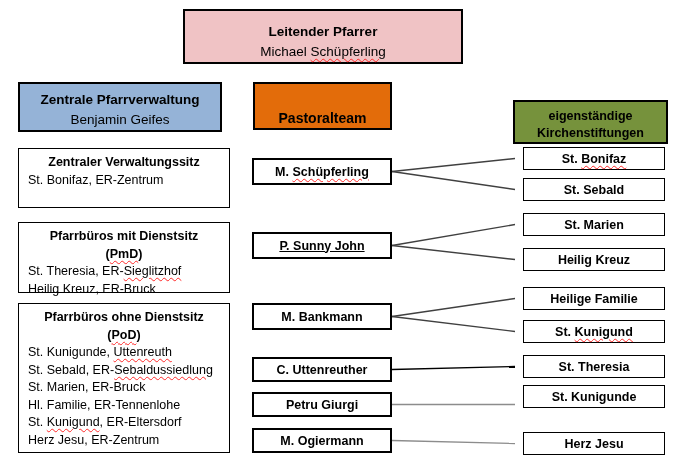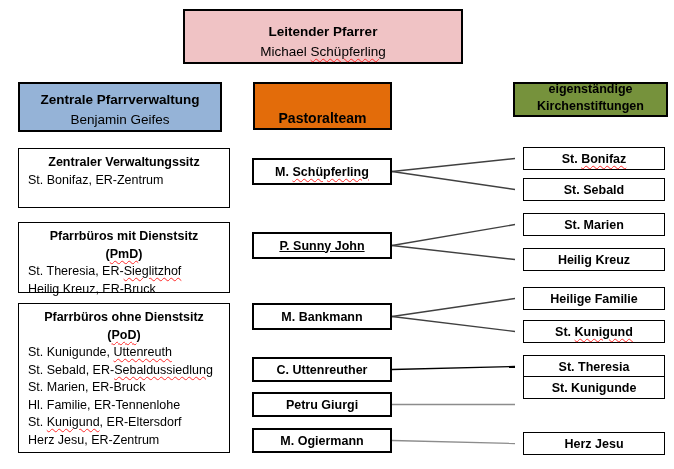--- a/index.html
+++ b/index.html
@@ -56,21 +56,21 @@
 
   <div class="box hdr" id="admin-box" style="left: 18px; top: 82px; width: 204px; height: 50px; background: rgb(149, 179, 215);">
     <div>Zentrale Pfarrverwaltung</div>
     <div class="sub">Benjamin Geifes</div>
   </div>
 
   <div class="box hdr orange" id="pastoral-header" style="left: 253px; top: 82px; width: 139px; height: 48px; background: rgb(227, 108, 10);">
     <div>Pastoralteam</div>
   </div>
 
-  <div class="box hdr green" id="foundation-header" style="left: 513px; top: 82px; width: 155px; height: 35px; background: rgb(118, 146, 60);">
+  <div class="box hdr green" id="foundation-header" style="left: 513px; top: 100px; width: 155px; height: 44px; background: rgb(118, 146, 60);">
     <div>eigenständige Kirchenstiftungen</div>
   </div>
 
   <div id="sections-col">
       <div class="box section" style="left: 18px; top: 148px; width: 212px; height: 60px;">
         <div class="sec-title">Zentraler Verwaltungssitz</div>
         <div class="sec-line">St. Bonifaz, ER-Zentrum</div>
       </div>
       <div class="box section" style="left: 18px; top: 222px; width: 212px; height: 71px;">
         <div class="sec-title">Pfarrbüros mit Dienstsitz</div>
@@ -124,20 +124,20 @@
       </div>
       <div class="box found" style="left: 515px; top: 287px; width: 142px; height: 23px;">
         <div class="">Heilige Familie</div>
       </div>
       <div class="box found" style="left: 515px; top: 320px; width: 142px; height: 23px;">
         <div class="">St. <span class="sq">Kunigund</span></div>
       </div>
       <div class="box found" style="left: 515px; top: 355px; width: 142px; height: 23px;">
         <div class="">St. Theresia</div>
       </div>
-      <div class="box found" style="left: 515px; top: 376px; width: 142px; height: 23px;">
+      <div class="box found" style="left: 515px; top: 385px; width: 142px; height: 23px;">
         <div class="">St. Kunigunde</div>
       </div>
       <div class="box found" style="left: 515px; top: 432px; width: 142px; height: 23px;">
         <div class="">Herz Jesu</div>
       </div>
     </div>
 </div>
 
 </body></html>

